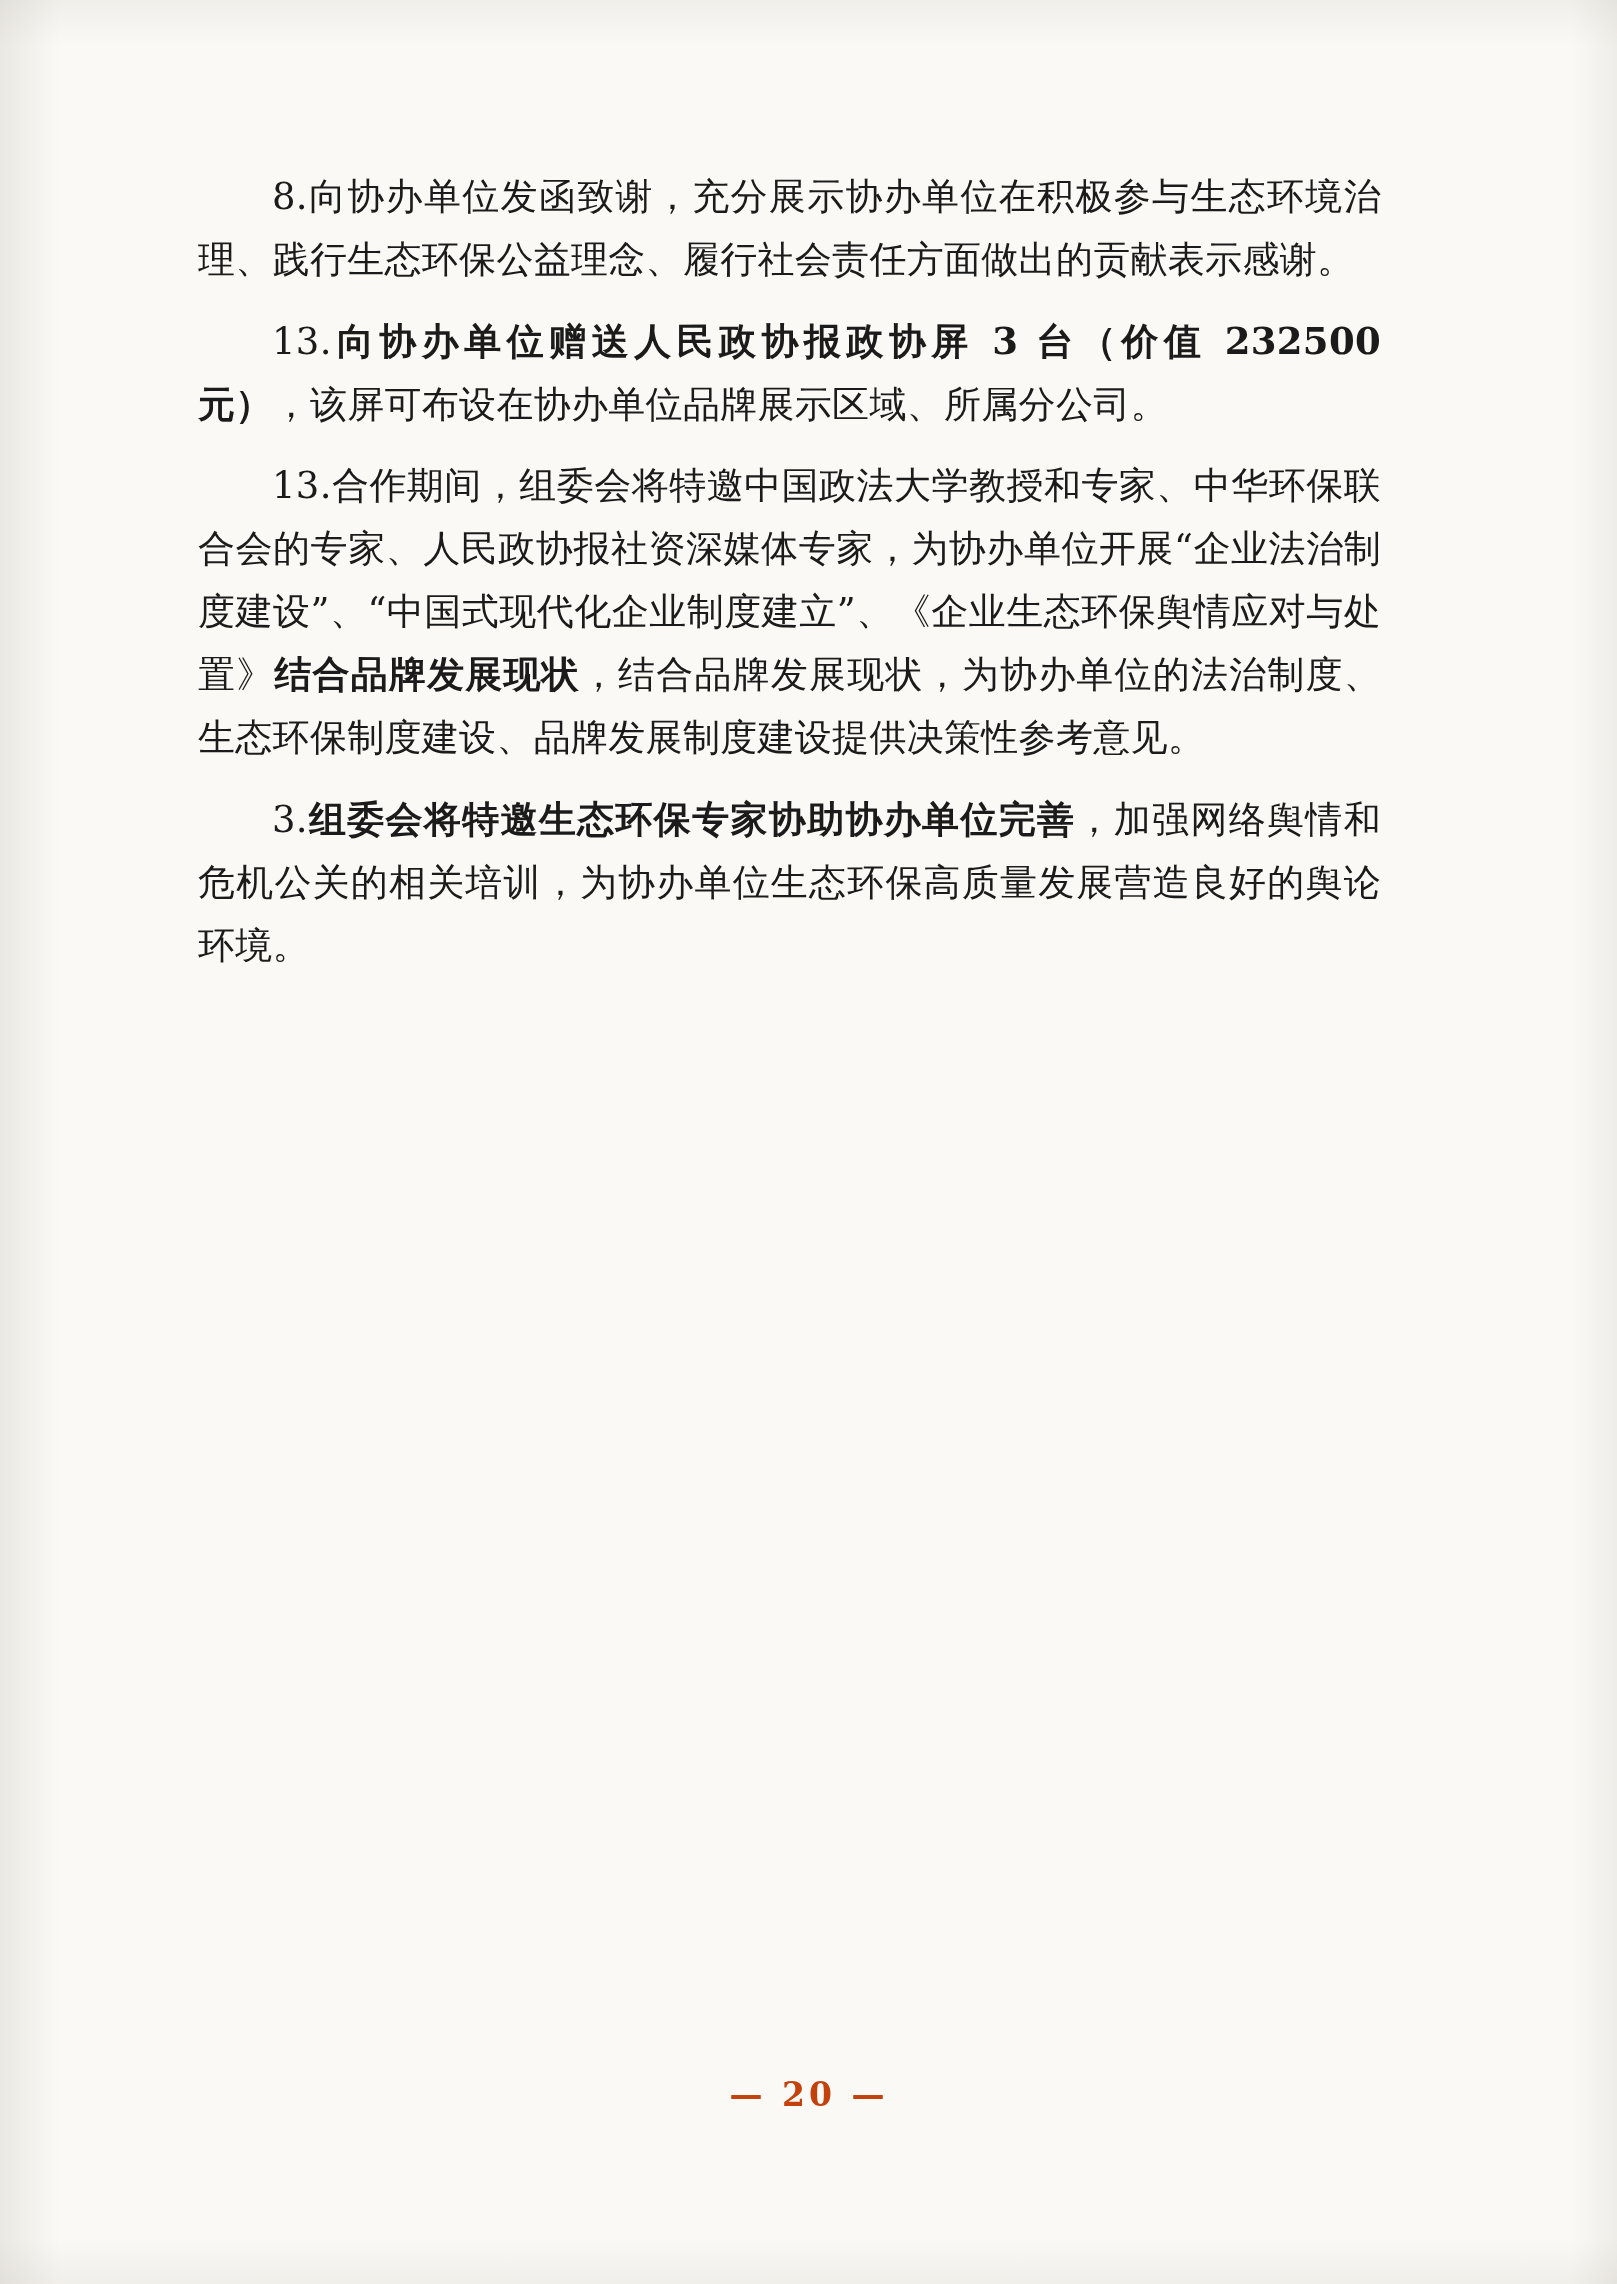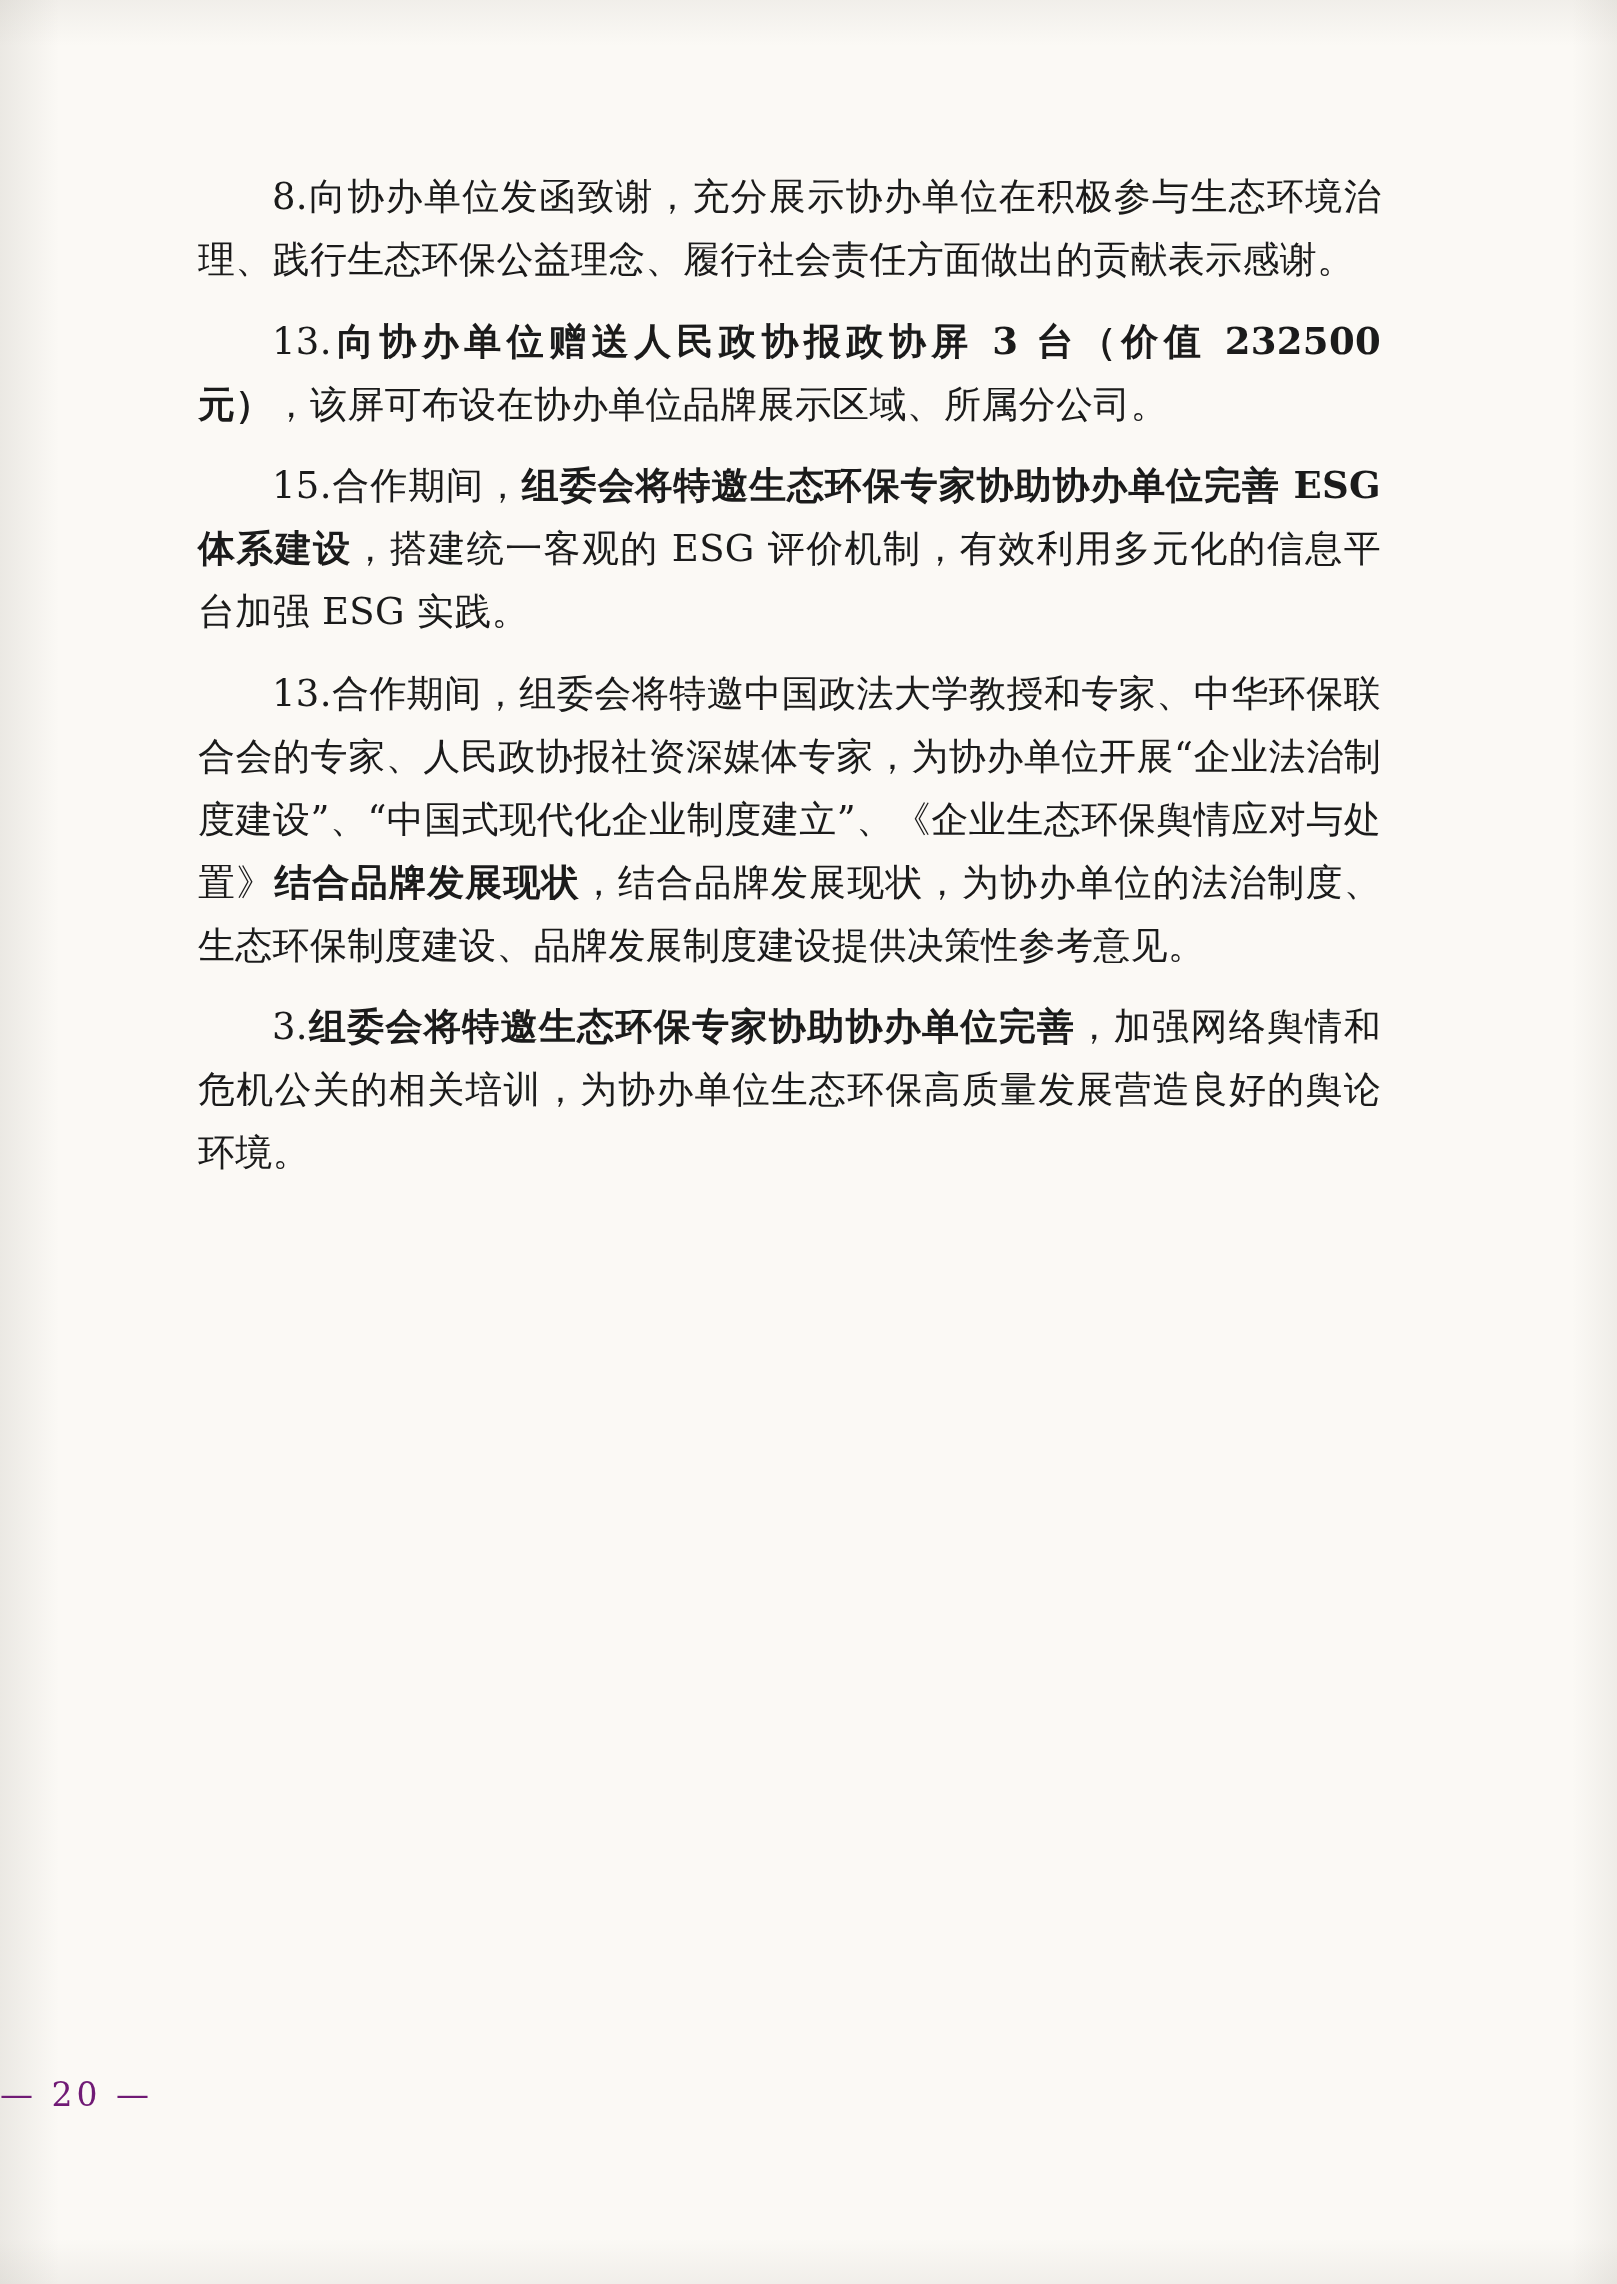--- a/index.html
+++ b/index.html
@@ -49,44 +49,43 @@
     margin-bottom: 17px;
   }
   .b {
     font-weight: 700;
   }
   .footer {
     position: absolute;
     left: 0;
     right: 0;
     top: 2075px;
+    text-align: center;
     font-size: 33px;
     letter-spacing: 4px;
-    color: #701a75;
+    color: #c2410c;
+    font-weight: bold;
   }
 </style>
 </head>
 <body>
 
 <div class="page">
   <div class="content">
 
     <p class="para">
       <span>8.</span><span>向协办单位发函致谢，充分展示协办单位在积极参与生态环境治理、践行生态环保公益理念、履行社会责任方面做出的贡献表示感谢。</span>
     </p>
 
 
     <p class="para">
       <span>13.</span><span class="b">向协办单位赠送人民政协报政协屏 3 台（价值 232500 元）</span><span>，该屏可布设在协办单位品牌展示区域、所属分公司。</span>
     </p>
 
 
-    <p class="para">
-      <span>15.</span><span>合作期间，</span><span class="b">组委会将特邀生态环保专家协助协办单位完善 ESG 体系建设</span><span>，搭建统一客观的 ESG 评价机制，有效利用多元化的信息平台加强 ESG 实践。</span>
-    </p>
 
     <p class="para">
       <span>13.</span><span>合作期间，组委会将特邀中国政法大学教授和专家、中华环保联合会的专家、人民政协报社资深媒体专家，为协办单位开展“企业法治制度建设”、“中国式现代化企业制度建立”、《企业生态环保舆情应对与处置》</span><span class="b">结合品牌发展现状</span><span>，结合品牌发展现状，为协办单位的法治制度、生态环保制度建设、品牌发展制度建设提供决策性参考意见。</span>
     </p>
 
     <p class="para tight">
       <span>3.</span><span class="b">组委会将特邀生态环保专家协助协办单位完善</span><span>，加强网络舆情和危机公关的相关培训，为协办单位生态环保高质量发展营造良好的舆论环境。</span>
     </p>
 
   </div>

